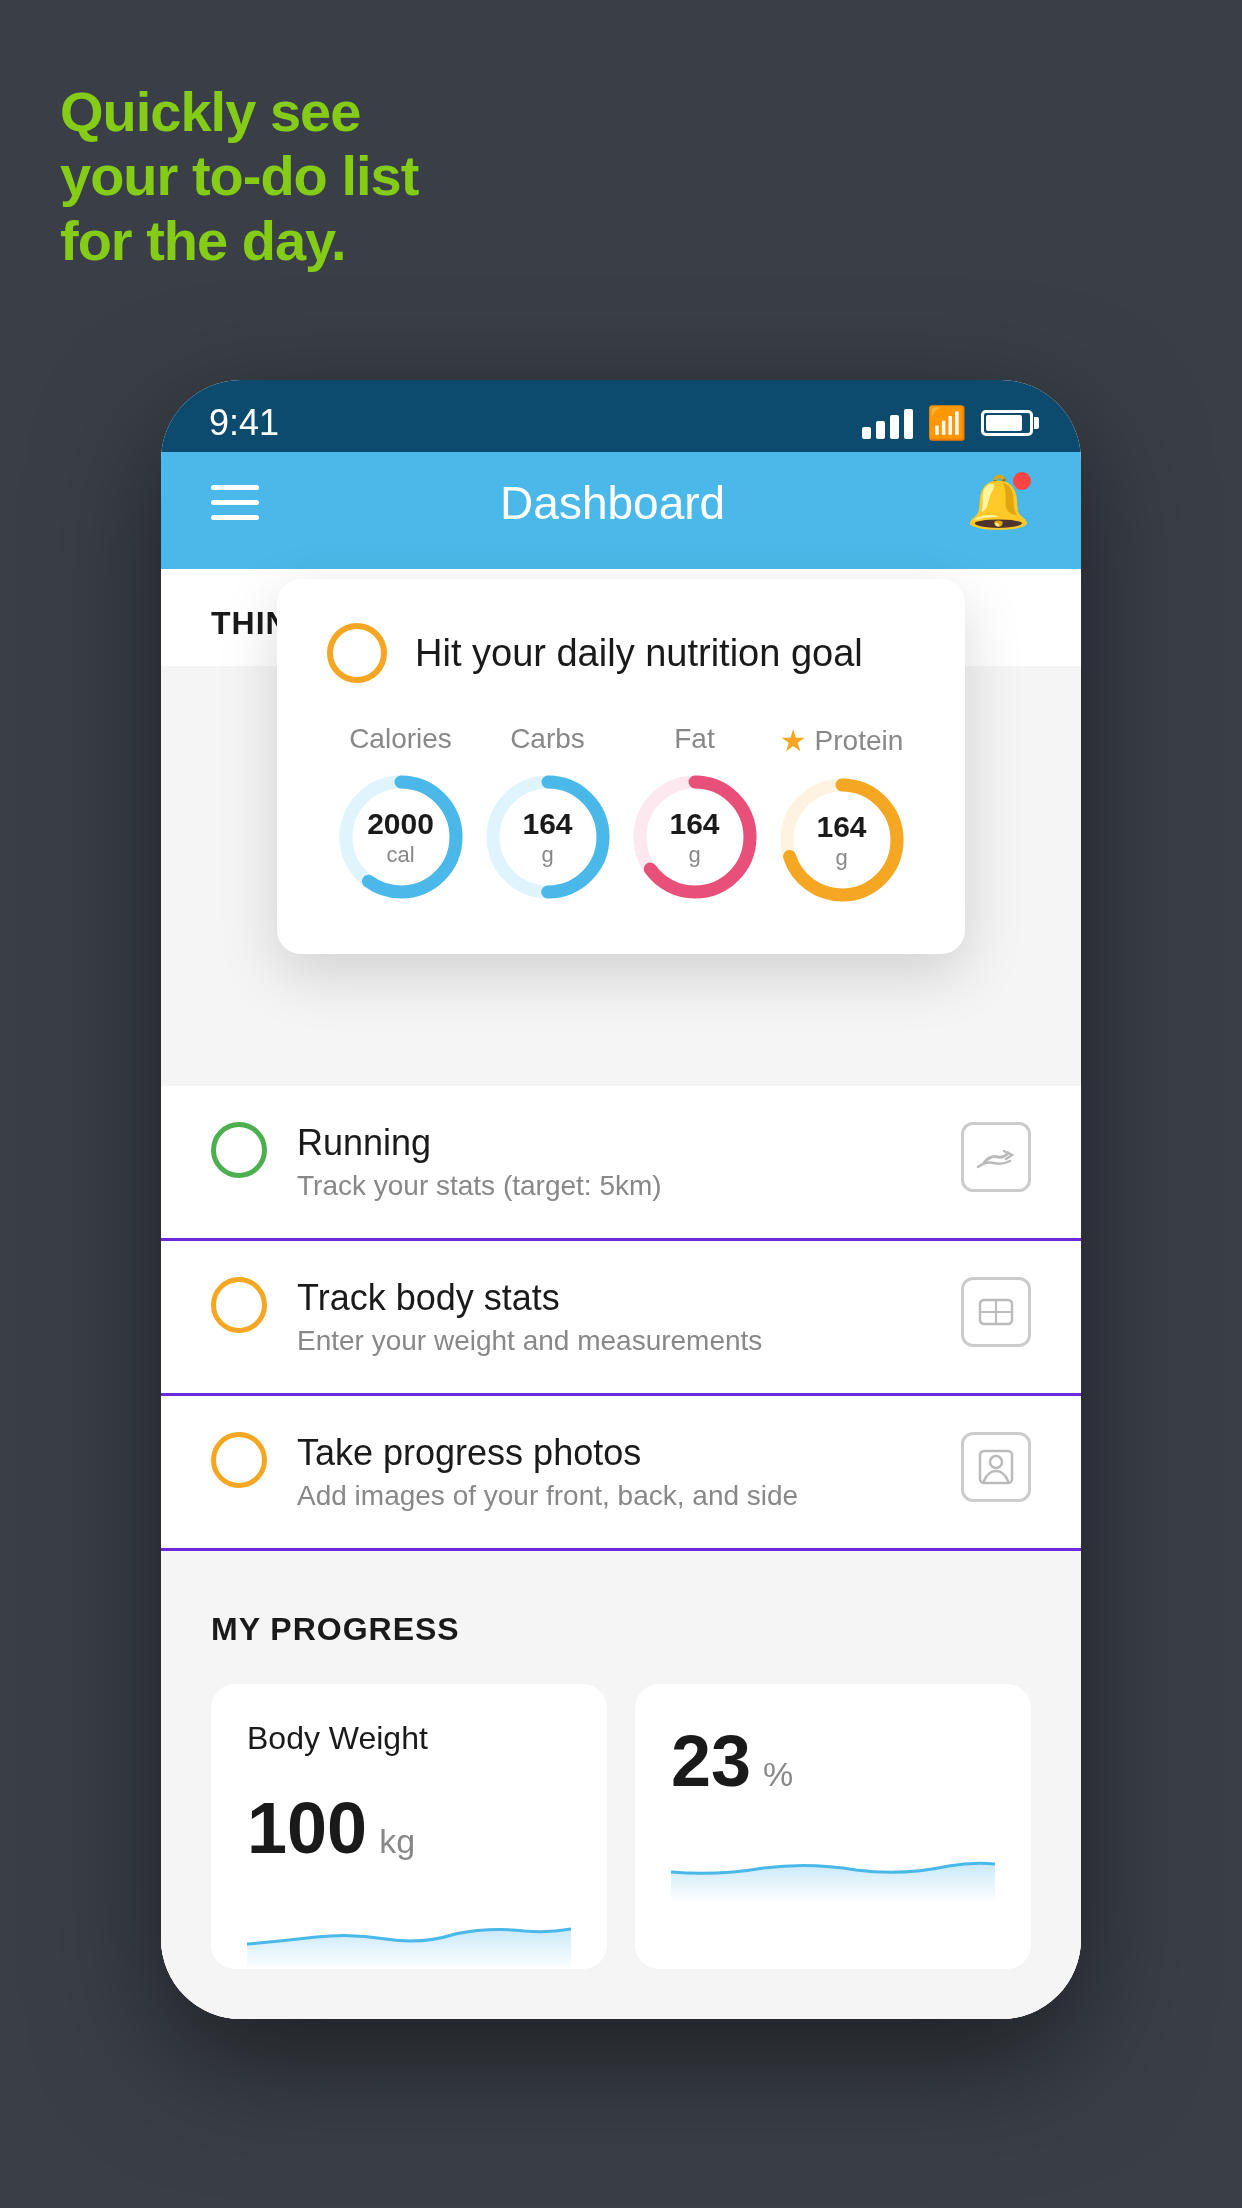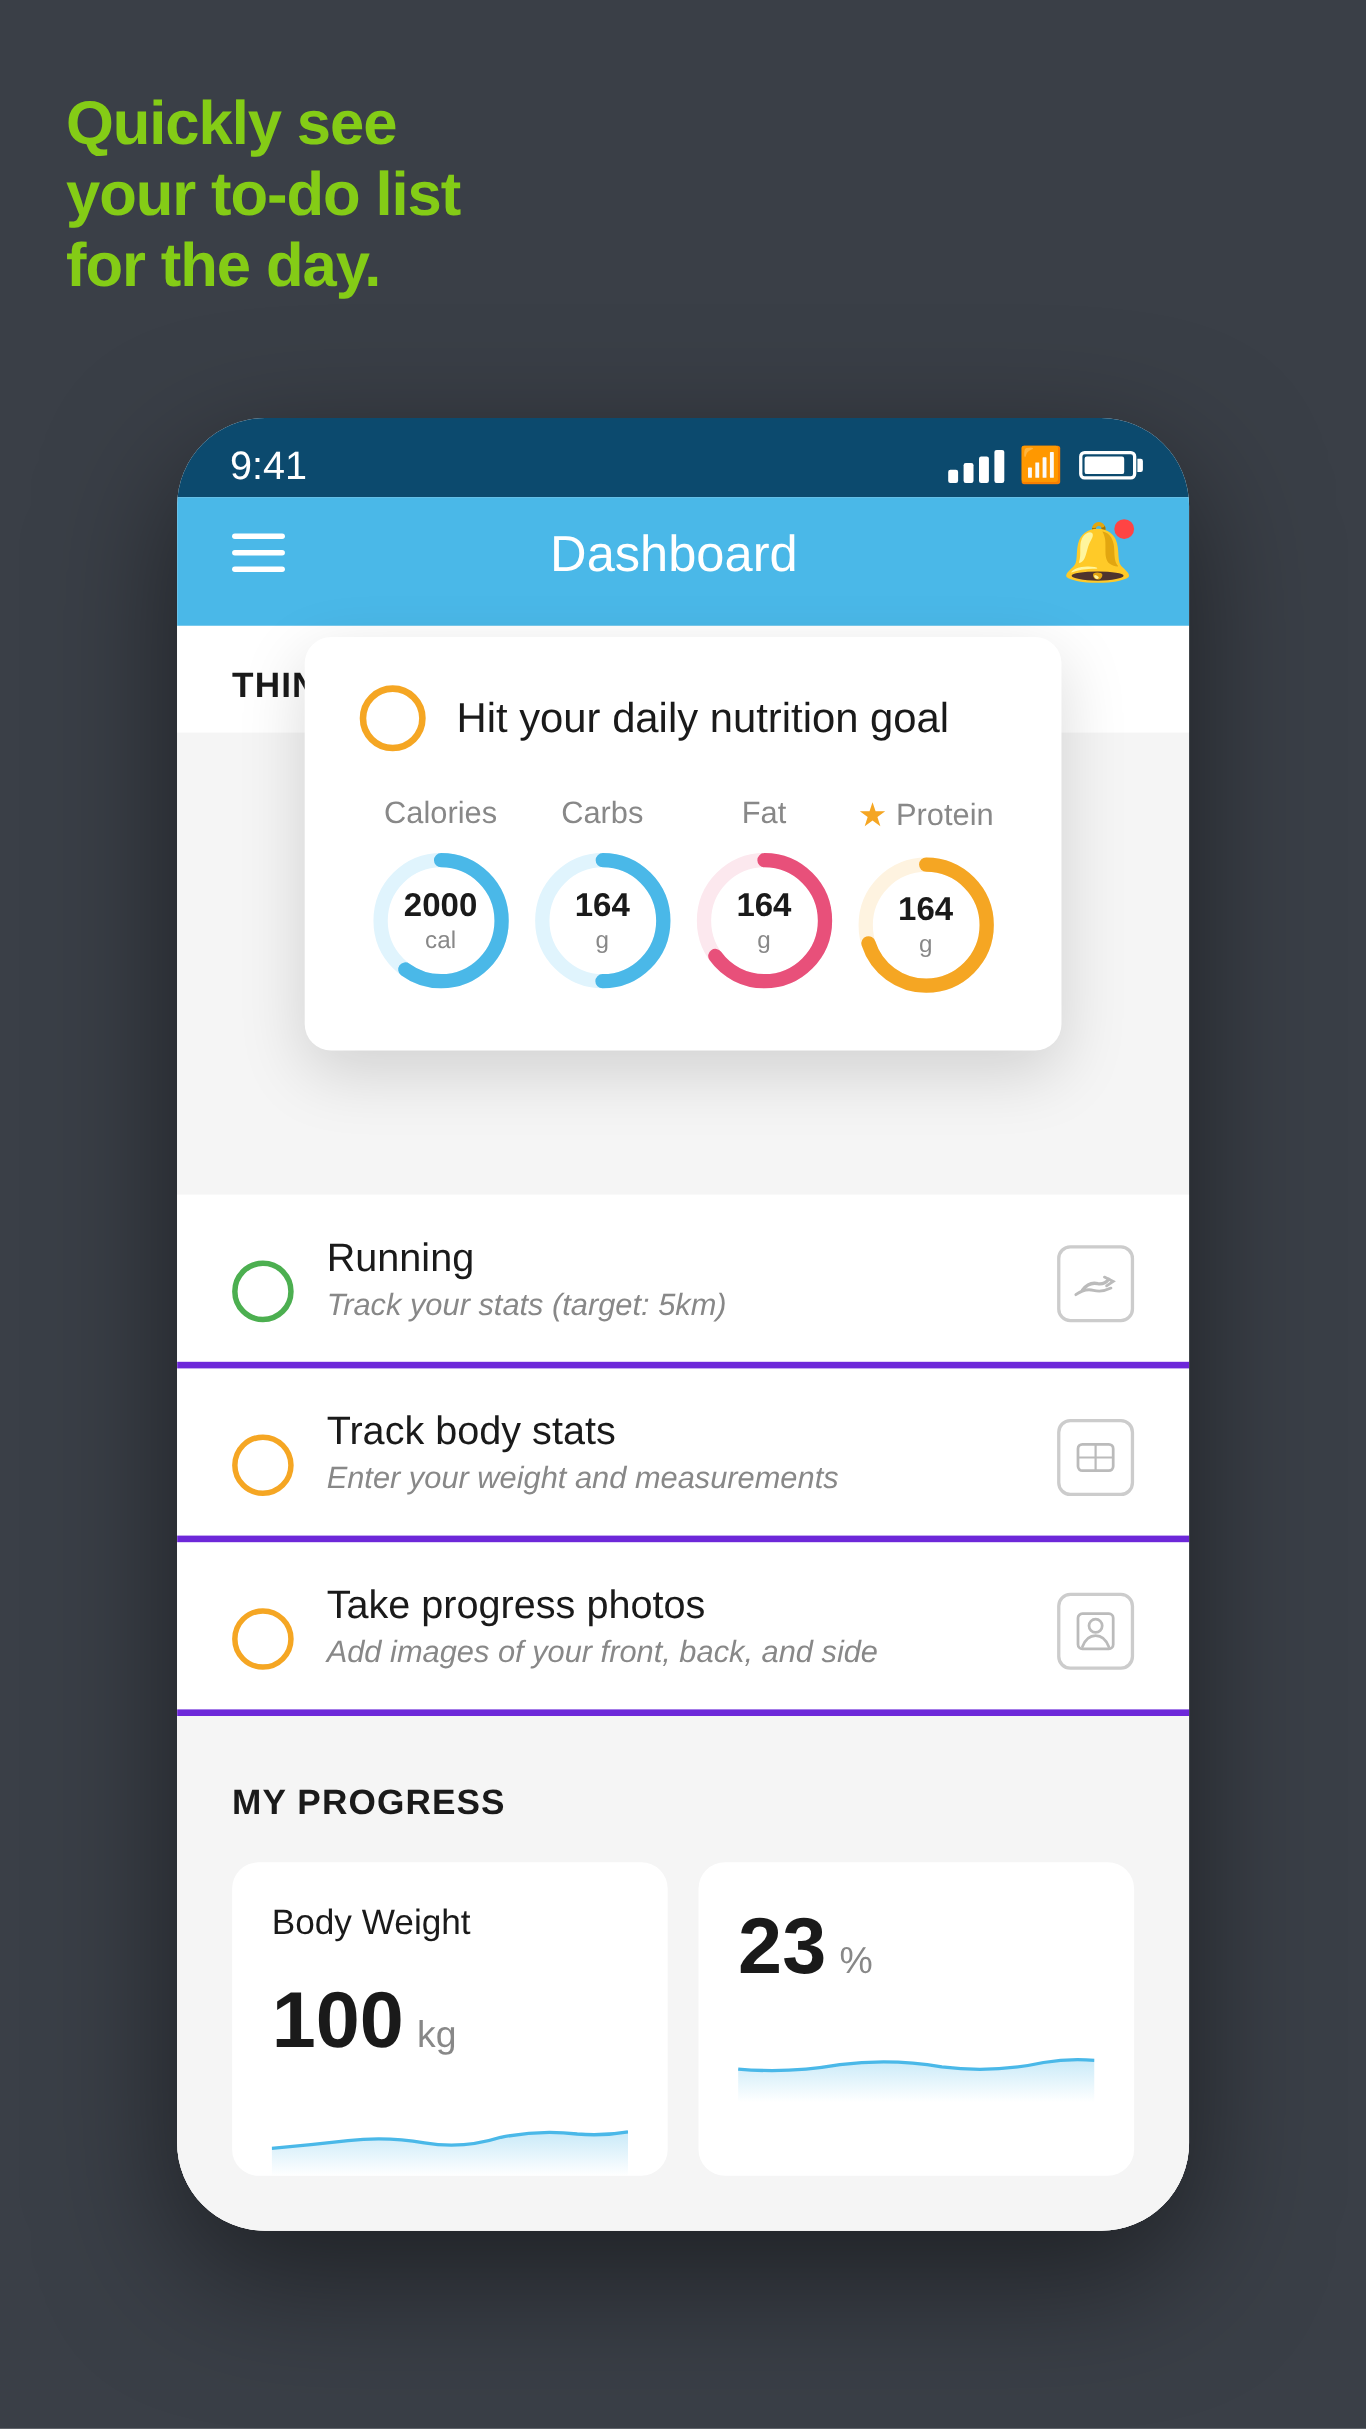--- a/index.html
+++ b/index.html
@@ -246,23 +246,23 @@
       color: #888;
     }
 
     
     .todo-list {
       background: #ffffff;
       margin-top: 420px;
     }
     .todo-item {
       display: flex;
-      align-items: flex-end;
+      align-items: flex-start;
       padding: 36px 50px;
-      border-bottom: 6px solid #6d28d9;
+      border-bottom: 3px solid #6d28d9;
       gap: 30px;
     }
     .todo-circle {
       width: 56px;
       height: 56px;
       border-radius: 50%;
       border: 5px solid;
       flex-shrink: 0;
     }
     .todo-circle.green { border-color: #4caf50; }
@@ -272,21 +272,20 @@
     }
     .todo-title {
       font-size: 36px;
       font-weight: 500;
       color: #1a1a1a;
     }
     .todo-subtitle {
       font-size: 28px;
       color: #888;
       margin-top: 6px;
-      font-style: italic;
     }
     .todo-icon-right {
       width: 70px;
       height: 70px;
       border: 3px solid #ccc;
       border-radius: 12px;
       display: flex;
       align-items: center;
       justify-content: center;
       color: #bbb;

